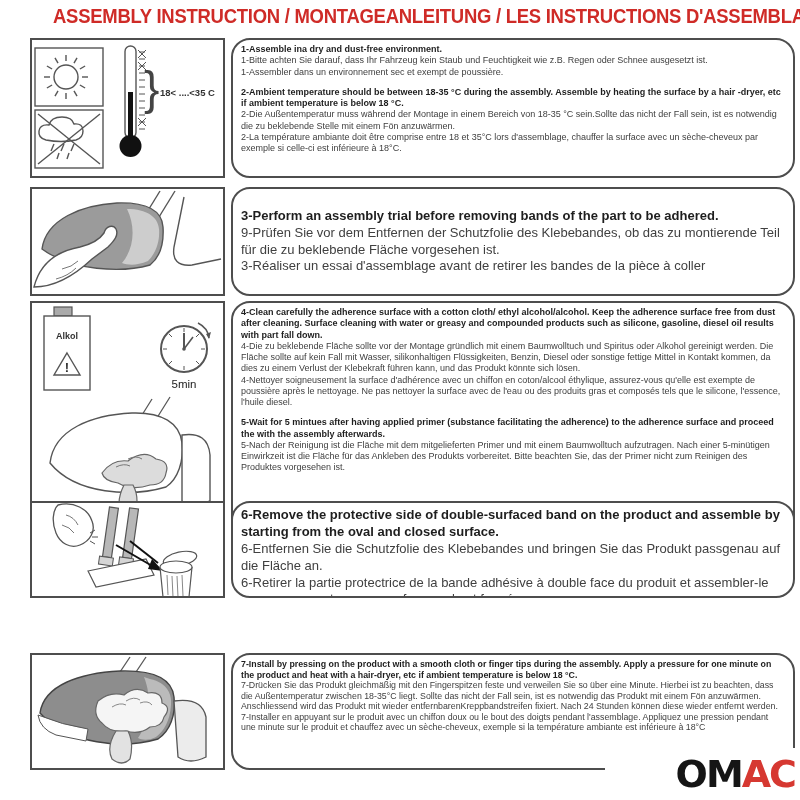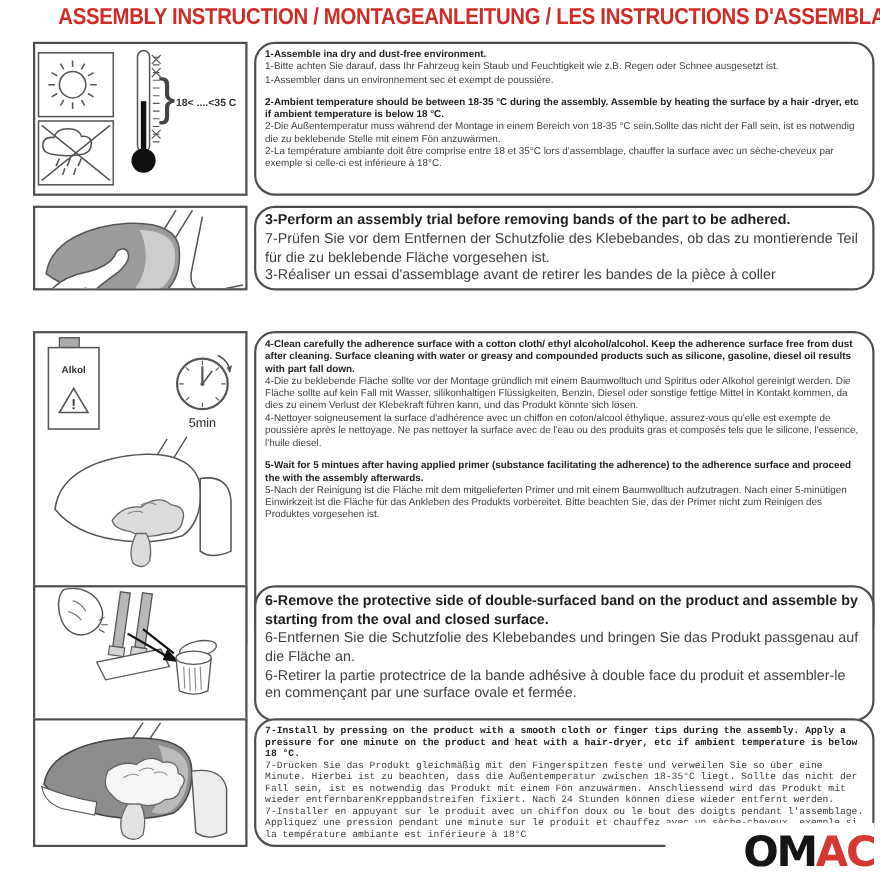--- a/index.html
+++ b/index.html
@@ -11,24 +11,24 @@
   .title-wrap{position:absolute;top:4px;left:0;width:800px;text-align:center;}
   .title{
     display:inline-block;white-space:nowrap;
     transform:scaleX(.88);transform-origin:center;
     font-size:21px;font-weight:bold;letter-spacing:-.3px;color:#cf2b27;
   }
   .box{position:absolute;border:2px solid #4d4d4d;background:#fff;box-sizing:border-box;}
   .cell-left{left:30px;width:195px;overflow:hidden;}
   .cell-right{left:231px;width:564px;padding:4px 8px;overflow:hidden;border-radius:19px;}
   .r1{top:38px;height:140px;}
-  .r2{top:187px;height:77px;}
+  .r2{top:187px;height:109px;}
   .r3{top:301px;height:284px;}
-  .r4{top:532px;height:124px;}
-  .r5{top:653px;height:117px;font-family:Liberation Mono, monospace;}
+  .r4{top:501px;height:97px;}
+  .r5{top:653px;height:117px;}
   p{margin:0;}
   .step{margin-bottom:9px;}
   .step:last-child{margin-bottom:0;}
   .small{font-size:9px;line-height:1.25;}
   .r5 .small{font-size:8.8px;line-height:1.2;}
   .big{font-size:13px;line-height:1.3;}
   .en{font-weight:bold;color:#1e1e1e;}
   .de,.fr{color:#404040;}
   .vcenter{display:flex;flex-direction:column;justify-content:center;}
   .logo{
@@ -137,21 +137,21 @@
     </g>
     <g>
       <path d="M2,98 C8,74 26,62 48,58 C60,55 68,50 72,44 C74,37 81,35 84,40 C87,46 82,52 76,58 L60,70 C44,85 24,98 2,98 Z" fill="#ffffff" stroke="#555" stroke-width="1.4"></path>
       <path d="M30,80 q10,-2 16,-8 M24,90 q12,-3 20,-11" stroke="#777" stroke-width="1" fill="none"></path>
     </g>
   </svg>
 </div>
 <div class="box cell-right r2 vcenter">
   <div class="step big">
     <p class="en">3-Perform an assembly trial before removing bands of the part to be adhered.</p>
-    <p class="de">7-Prüfen Sie vor dem Entfernen der Schutzfolie des Klebebandes, ob das zu montierende Teil für die zu beklebende Fläche vorgesehen ist.</p>
+    <p class="de">9-Prüfen Sie vor dem Entfernen der Schutzfolie des Klebebandes, ob das zu montierende Teil für die zu beklebende Fläche vorgesehen ist.</p>
     <p class="fr">3-Réaliser un essai d'assemblage avant de retirer les bandes de la pièce à coller</p>
   </div>
 </div>
 
 <div class="box cell-left r3">
   <svg width="191" height="218" viewBox="0 0 191 218">
     <g>
       <rect x="22" y="4" width="18" height="9" fill="#aaaaaa" stroke="#555" stroke-width="1.2"></rect>
       <rect x="12" y="13" width="46" height="74" fill="#ffffff" stroke="#555" stroke-width="1.4"></rect>
       <text x="35" y="36" font-size="9" font-weight="bold" fill="#333" text-anchor="middle">Alkol</text>

